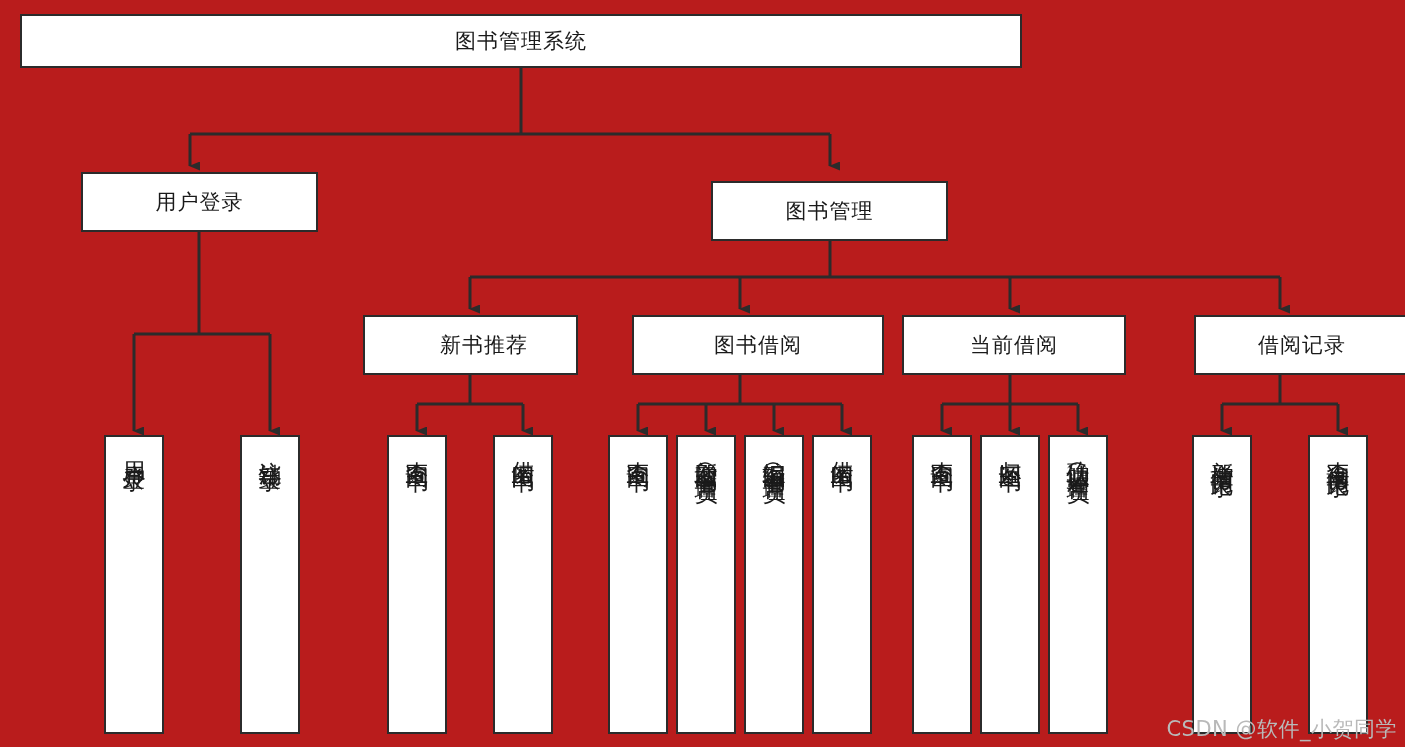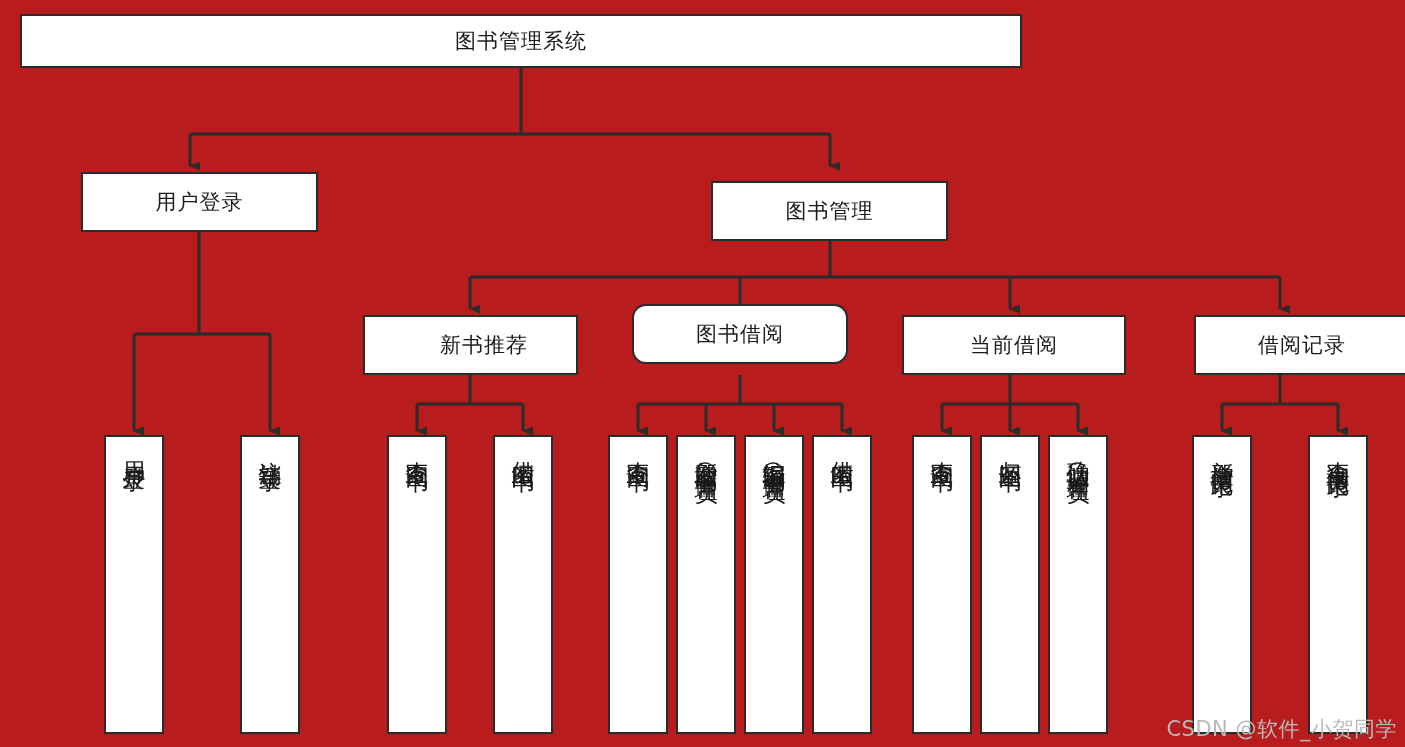--- a/index.html
+++ b/index.html
@@ -131,21 +131,21 @@
   <div class="node horiz" style="left:81px; top:172px; width:237px; height:60px;">
     <span class="node-label">用户登录</span>
   </div>
   <div class="node horiz" style="left:711px; top:172px; width:237px; height:60px;margin-top:9px;">
     <span class="node-label">图书管理</span>
   </div>
 
   <div class="node horiz" style="left:363px; top:315px; width:215px; height:60px;padding-left:27px;">
     <span class="node-label">新书推荐</span>
   </div>
-  <div class="node horiz" style="left:632px; top:304px; width:216px; height:60px;border-radius:14px;">
+  <div class="node horiz" style="left:632px; top:315px; width:252px; height:60px;">
     <span class="node-label">图书借阅</span>
   </div>
   <div class="node horiz" style="left:902px; top:315px; width:224px; height:60px;">
     <span class="node-label">当前借阅</span>
   </div>
   <div class="node horiz" style="left:1172px; top:315px; width:216px; height:60px;margin-left:22px;">
     <span class="node-label">借阅记录</span>
   </div>
 
   <div class="node vert" style="left:104px; top:435px; width:60px; height:299px;">

